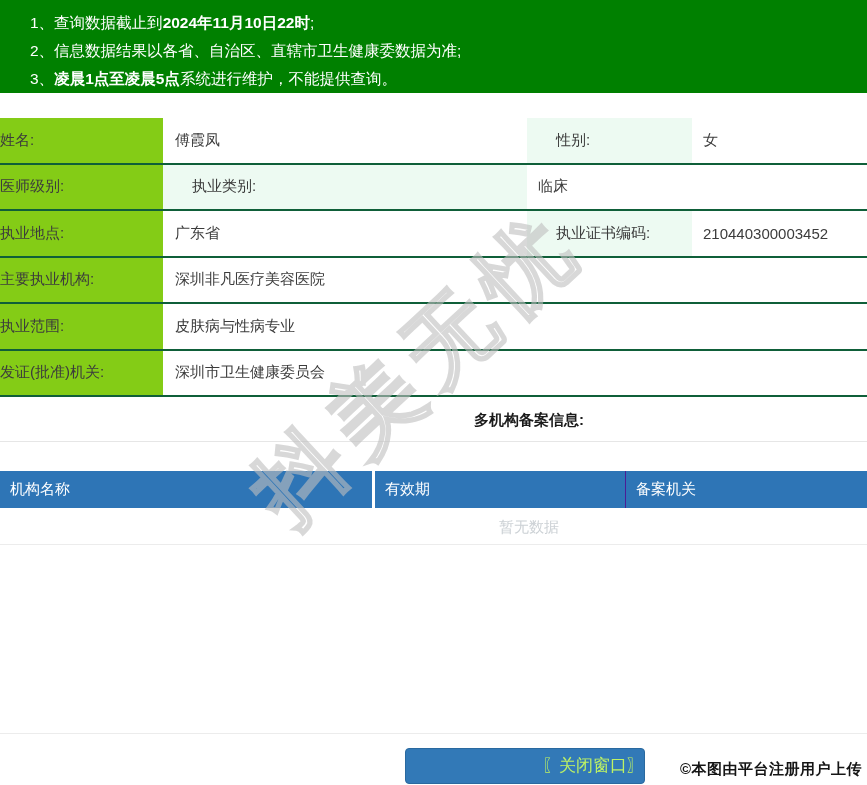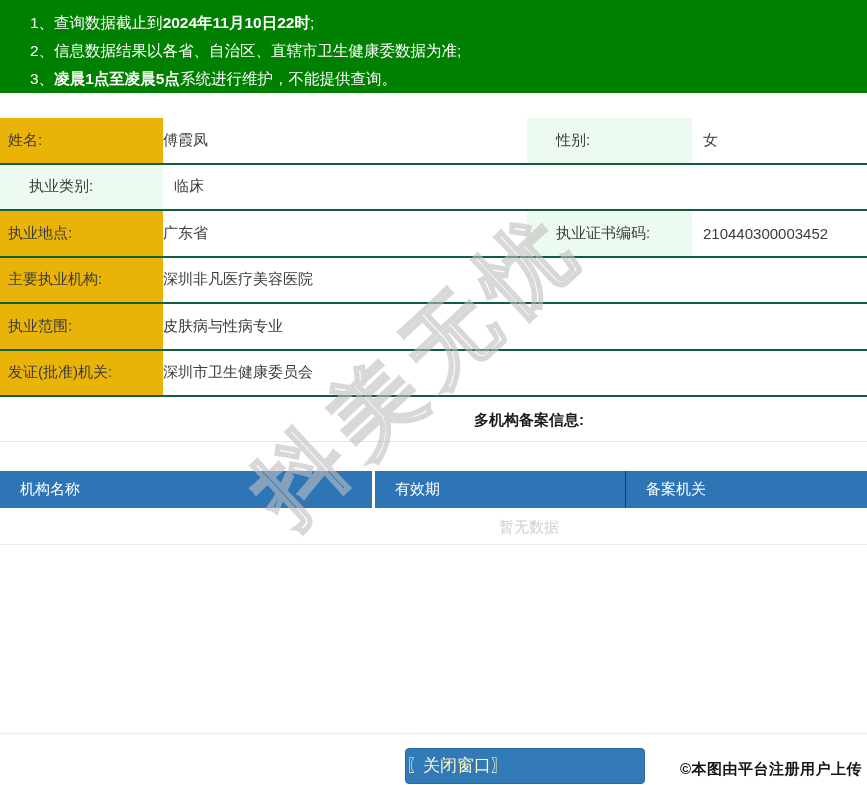--- a/index.html
+++ b/index.html
@@ -12,55 +12,55 @@
     background:#008000; color:#fff; padding:9px 0 0 30px; z-index:1; }
   .notice { font-size:15.5px; line-height:28px; white-space:nowrap; }
   .notice b { font-weight:700; }
 
   
   .info-table { position:absolute; left:0; top:118px; width:1058px; z-index:1; }
   .t-row { display:grid; grid-template-columns:163px 364px 165px 366px;
     height:46.5px; border-bottom:2px solid #0f5f39; align-items:center;
     font-size:15px; color:#3c3c3c; background:#fff; }
   .t-row.full { grid-template-columns:163px 895px; }
-  .cell-label { background:#eab308; height:100%; display:flex; align-items:center; padding-left:8px; }
-  .cell-value { padding-left:0; }
+  .cell-label { background:#84cc16; height:100%; display:flex; align-items:center; }
+  .cell-value { padding-left:12px; }
   .cell-label2 { background:#edfaf2; height:100%; display:flex; align-items:center; padding-left:29px; }
   .cell-value2 { padding-left:11px; }
 
   
   .section-heading { position:absolute; left:0; top:397px; width:1058px; height:45px;
     line-height:45px; text-align:center; font-size:15px; font-weight:700; color:#1c1c1c;
     border-bottom:1px solid #e6e6e6; z-index:1; }
 
   
   .filing-header { position:absolute; left:0; top:471px; width:1058px; height:37px;
     display:flex; background:#2e75b6; color:#fff; font-size:15px; z-index:1; }
-  .fh-cell { display:flex; align-items:center; padding-left:20px; height:100%; }
+  .fh-cell { display:flex; align-items:center; padding-left:10px; height:100%; }
   .fh-c1 { width:375px; border-right:3px solid #fff; }
   .fh-c2 { width:251px; border-right:1px solid #4c1d95; }
   .fh-c3 { flex:1; }
   .empty-row { position:absolute; left:0; top:508px; width:1058px; height:37px;
     line-height:37px; text-align:center; color:#ccd1d5; font-size:15px;
     border-bottom:1px solid #ececec; z-index:1; }
 
   .divider-bottom { position:absolute; left:0; top:733px; width:1058px; height:0;
     border-top:1px solid #ececec; z-index:1; }
 
   
   .watermark { position:absolute; left:418px; top:368px;
     transform:translate(-50%,-50%) rotate(-43deg);
     font-size:88px; font-weight:700; letter-spacing:14px; white-space:nowrap;
     color:transparent; -webkit-text-stroke:2.5px #bfbfbf; opacity:0.6;
     z-index:6; pointer-events:none; }
 
   
   .close-btn { position:absolute; left:525px; top:748px; transform:translateX(-50%);
     width:240px; height:36px; background:#3279b7; border:1px solid #2a699f;
-    border-radius:4px; color:#fef9c3; font-size:17px; text-align:left; line-height:34px;
+    border-radius:4px; color:#bef264; font-size:17px; text-align:right; line-height:34px;
     cursor:pointer; z-index:2; font-family:inherit; }
   .upload-caption { position:absolute; right:5px; top:760px; font-size:15px;
     font-weight:700; color:#151515; z-index:2; letter-spacing:0.5px;
     text-shadow:-1px -1px 0 #fff, 1px -1px 0 #fff, -1px 1px 0 #fff, 1px 1px 0 #fff, 0 0 2px #fff; }
 </style>
 </head>
 <body>
 
 <div class="page">
 
@@ -71,20 +71,21 @@
   </div>
 
   <div class="info-table">
     <div class="t-row">
       <div class="cell-label">姓名:</div>
       <div class="cell-value">傅霞凤</div>
       <div class="cell-label2">性别:</div>
       <div class="cell-value2">女</div>
     </div>
     <div class="t-row">
+      <div class="cell-label">医师级别:</div>
       <div class="cell-label2">执业类别:</div>
       <div class="cell-value2">临床</div>
     </div>
     <div class="t-row">
       <div class="cell-label">执业地点:</div>
       <div class="cell-value">广东省</div>
       <div class="cell-label2">执业证书编码:</div>
       <div class="cell-value2">210440300003452</div>
     </div>
     <div class="t-row full">

